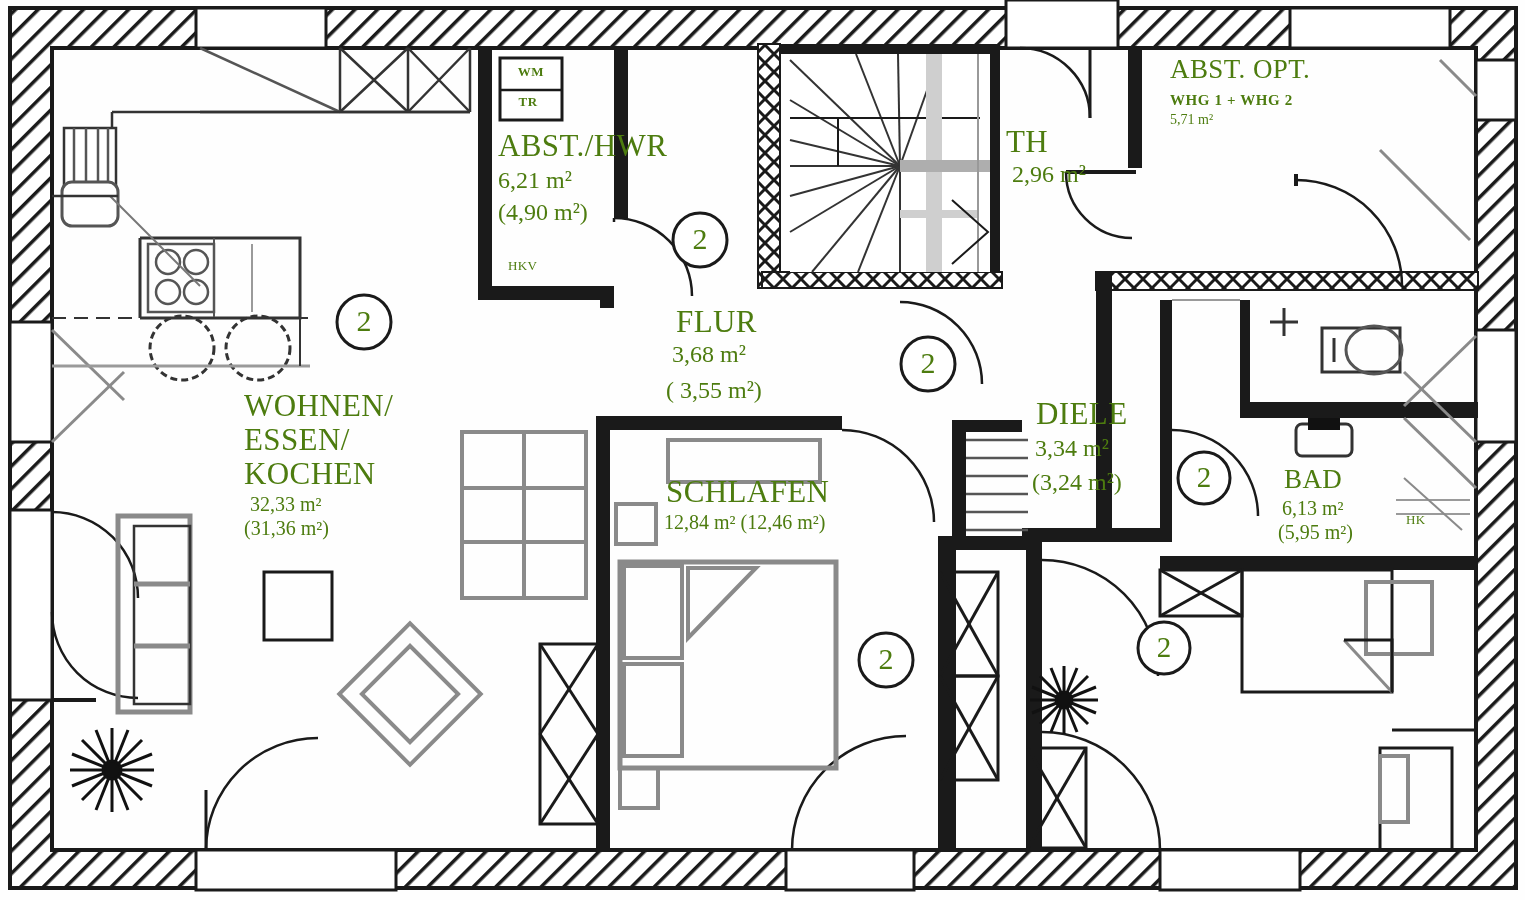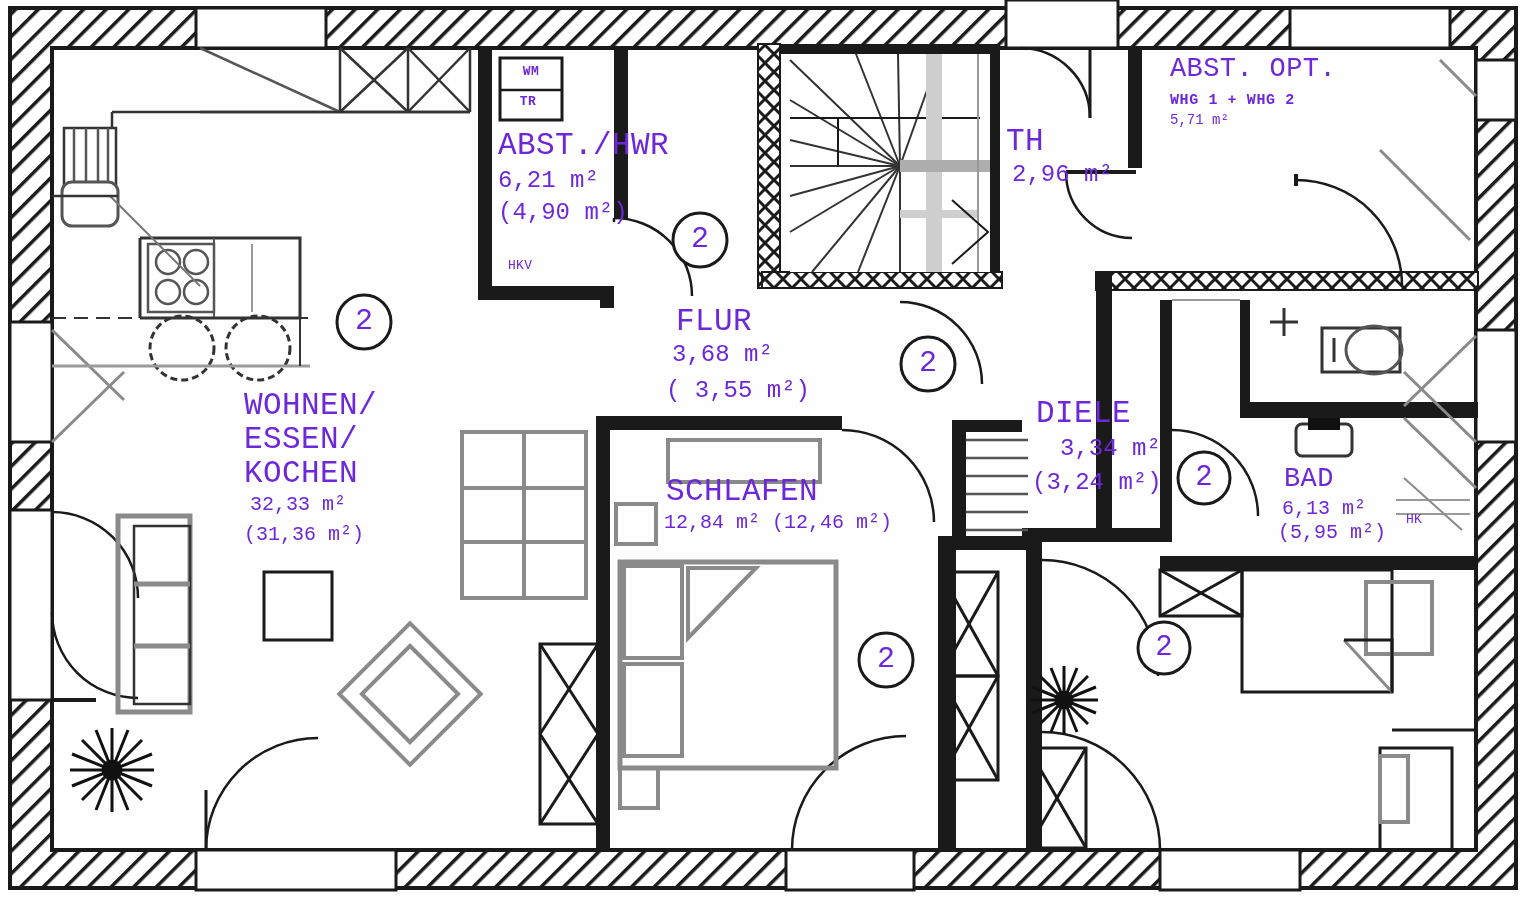--- a/index.html
+++ b/index.html
@@ -1,19 +1,19 @@
 <!DOCTYPE html>
 <html><head>
 <meta charset="utf-8">
 <style>
   html,body{margin:0;padding:0;background:#fff;}
   body{font-family:"Liberation Sans",sans-serif;}
   #stage{position:relative;width:1525px;height:900px;background:#fefefe;overflow:hidden;}
   svg#plan{position:absolute;left:0;top:0;width:1525px;height:900px;}
-  .lbl{position:absolute;color:#6d28d9;white-space:nowrap;font-family:Liberation Mono, monospace;}
+  .lbl{position:absolute;color:#4d7c0f;white-space:nowrap;font-family:Liberation Serif, serif;}
   .rm-name{font-size:31px;letter-spacing:.4px;line-height:1.02;}
   .rm-name.sm{font-size:27px;}
   .rm-area{font-size:24px;line-height:1.08;}
   .rm-area.sm{font-size:20px;}
   .tiny{font-size:13px;font-weight:bold;letter-spacing:.5px;}
   .tiny2{font-size:13px;letter-spacing:.3px;}
   .ctr{text-align:center;}
 </style>
 </head>
 <body>
@@ -348,28 +348,28 @@
   <div class="lbl rm-area" style="left:1000px; top:162px;margin-left:12px;">2,96 m²</div>
 
   <div class="lbl rm-name sm" style="left:1170px; top:56px;">ABST. OPT.</div>
   <div class="lbl" style="left:1170px; top:92px; font-size:15px; font-weight:bold; letter-spacing:.6px;">WHG 1 + WHG 2</div>
   <div class="lbl" style="left:1170px; top:112px; font-size:14px;">5,71 m²</div>
 
   <div class="lbl rm-name" style="left:244px; top:390px;">WOHNEN/</div>
   <div class="lbl rm-name" style="left:244px; top:424px;">ESSEN/</div>
   <div class="lbl rm-name" style="left:244px; top:458px;">KOCHEN</div>
   <div class="lbl rm-area sm" style="left:250px; top:494px;">32,33 m²</div>
-  <div class="lbl rm-area sm" style="left:244px; top:518px;margin-top:6px;">(31,36 m²)</div>
+  <div class="lbl rm-area sm" style="left:244px; top:518px;">(31,36 m²)</div>
 
   <div class="lbl rm-name" style="left:676px; top:306px;">FLUR</div>
   <div class="lbl rm-area" style="left:672px; top:342px;">3,68 m²</div>
   <div class="lbl rm-area" style="left:666px; top:378px;">( 3,55 m²)</div>
 
   <div class="lbl rm-name" style="left:1036px; top:398px;">DIELE</div>
-  <div class="lbl rm-area" style="left:1060px; top:436px;">3,34 m²</div>
+  <div class="lbl rm-area" style="left:1035px; top:436px;">3,34 m²</div>
   <div class="lbl rm-area" style="left:1032px; top:470px;">(3,24 m²)</div>
 
   <div class="lbl rm-name sm" style="left:1284px; top:466px;">BAD</div>
   <div class="lbl rm-area sm" style="left:1282px; top:498px;">6,13 m²</div>
   <div class="lbl rm-area sm" style="left:1278px; top:522px;">(5,95 m²)</div>
   <div class="lbl tiny2" style="left:1406px; top:512px;">HK</div>
 
   <div class="lbl rm-name" style="left:666px; top:476px;">SCHLAFEN</div>
   <div class="lbl rm-area sm" style="left:664px; top:512px;">12,84 m² (12,46 m²)</div>
 

